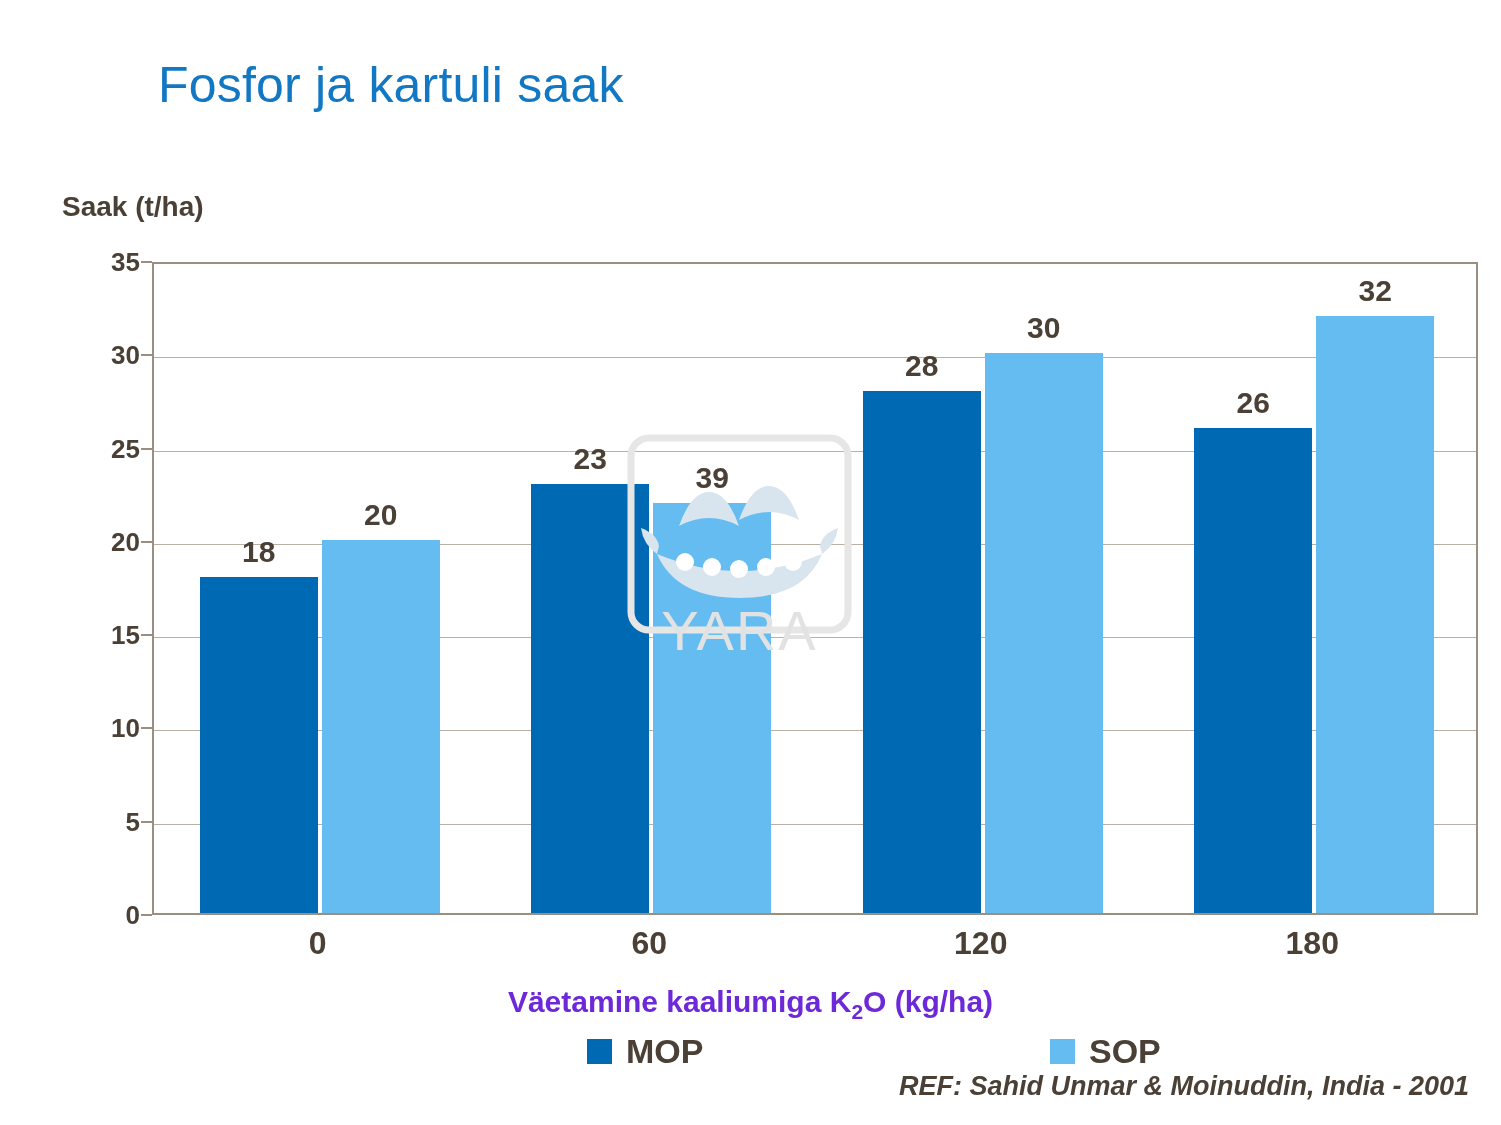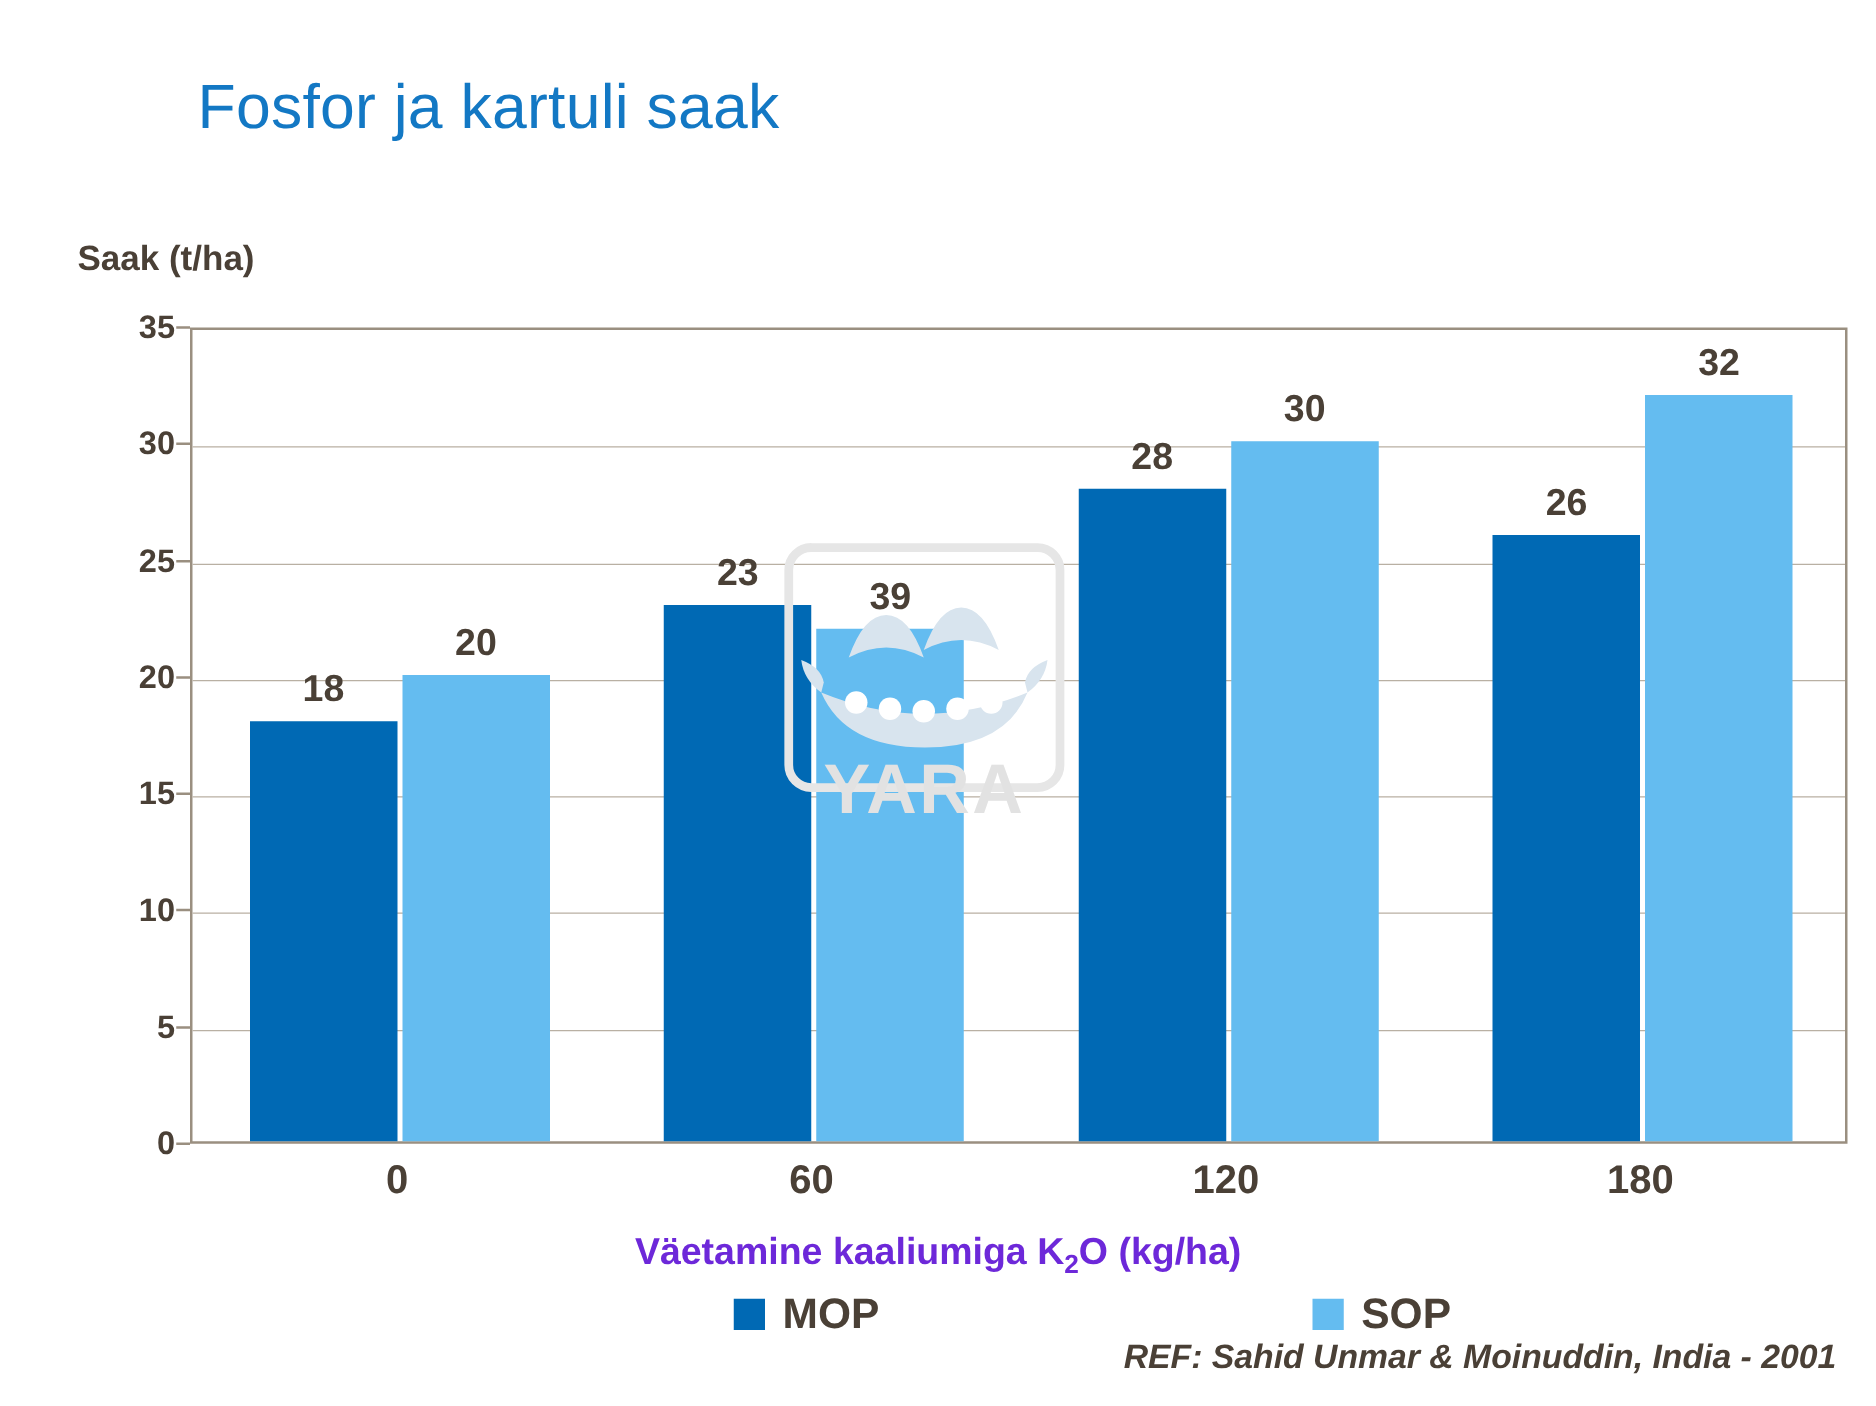--- a/index.html
+++ b/index.html
@@ -190,21 +190,21 @@
     opacity: 1;
     pointer-events: none;
   }
   #watermark .wm-text {
     position: absolute;
     left: 0;
     right: 0;
     bottom: 16px;
     text-align: center;
     font-size: 56px;
-    font-weight: bold;
+    font-weight: normal;
     color: #e2e2e2;
     letter-spacing: 2px;
   }
 </style>
 </head>
 <body>
 
 <div id="chart-title">Fosfor ja kartuli saak</div>
 
 <div id="y-axis-label">Saak (t/ha)</div>

